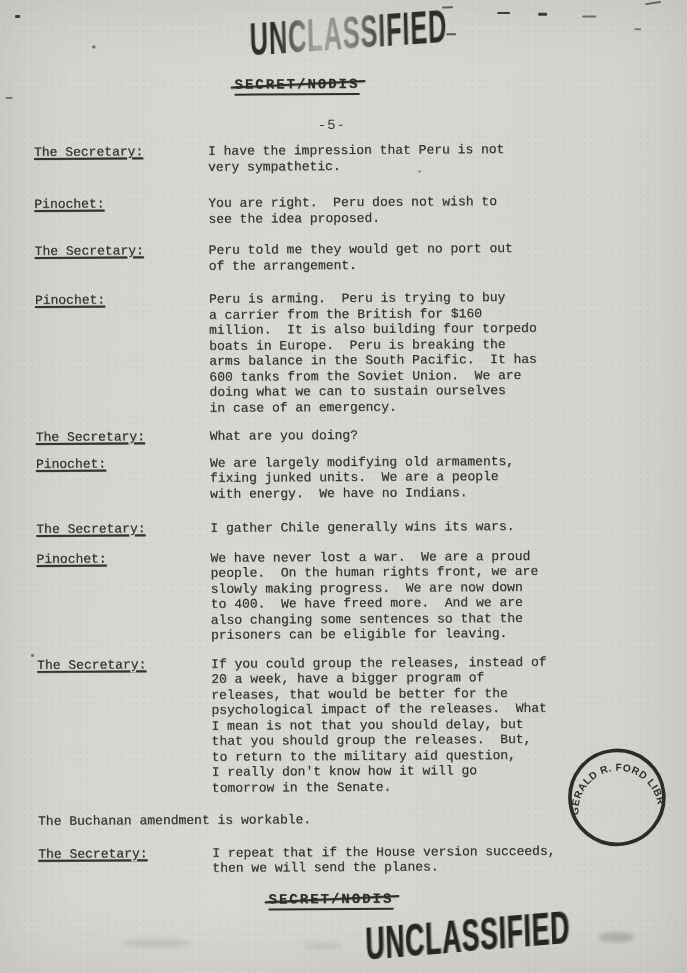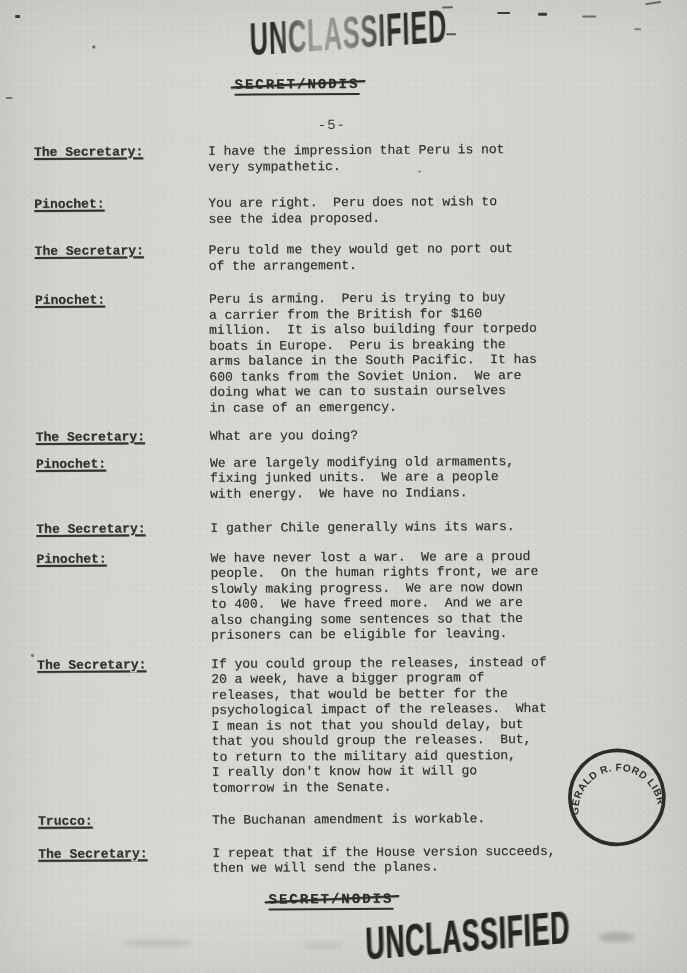--- a/index.html
+++ b/index.html
@@ -76,21 +76,21 @@
   }
 
   
   .dialogue{
     position:absolute;left:36px;top:143px;width:610px;
     font-size:13px;line-height:15.5px;
   }
   .drow{display:flex;align-items:flex-start;}
   .speaker{
     width:174px;flex-shrink:0;
-    font-weight:700;
+    font-weight:400;
     text-decoration:underline;
     text-underline-offset:2px;
     text-decoration-thickness:1.5px;
     text-shadow:.4px .4px .5px rgba(52,50,46,.55);
   }
   .utterance{
     width:380px;
     white-space:pre-wrap;
     text-shadow:.4px .4px .5px rgba(52,50,46,.5);
   }
@@ -187,21 +187,20 @@
 20 a week, have a bigger program of
 releases, that would be better for the
 psychological impact of the releases.  What
 I mean is not that you should delay, but
 that you should group the releases.  But,
 to return to the military aid question,
 I really don't know how it will go
 tomorrow in the Senate.</div>
       </div>
       <div class="drow">
-        <div class="speaker">Trucco:</div>
         <div class="utterance">The Buchanan amendment is workable.</div>
       </div>
       <div class="drow">
         <div class="speaker">The Secretary:</div>
         <div class="utterance">I repeat that if the House version succeeds,
 then we will send the planes.</div>
       </div>
     </div>
 
     <div class="classline class-footer">

